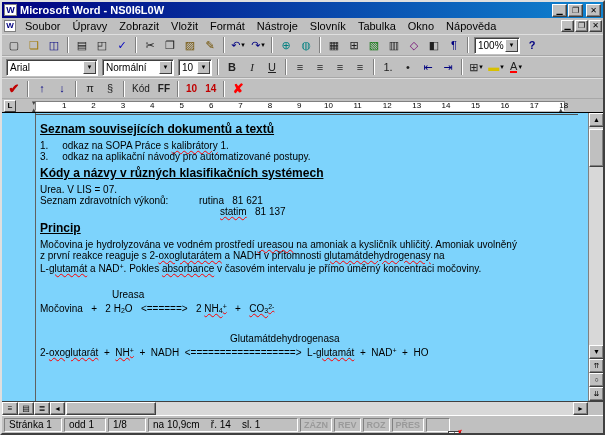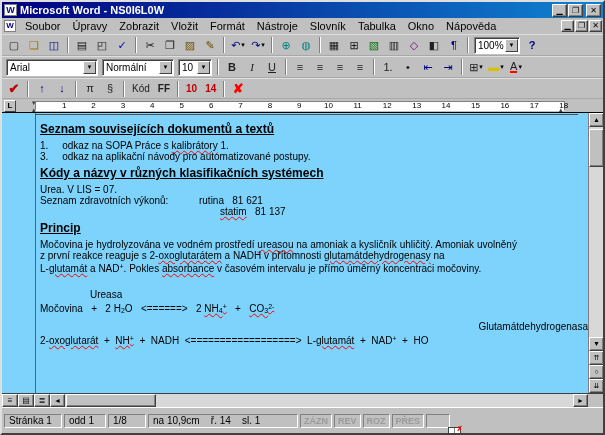--- a/index.html
+++ b/index.html
@@ -44,39 +44,39 @@
   
   .main-row{flex:1;display:flex;min-height:0;}
   .doc{flex:1;background:#7dd3fc;position:relative;overflow:hidden;}
   .doc::before{content:'';position:absolute;left:33px;top:0;bottom:0;width:1px;background:#606060;}
   .doc::after{content:'';position:absolute;left:33px;right:10px;top:1px;height:1px;background:#505050;}
   .doc-content{position:relative;padding-top:5px;}
   .line{white-space:pre;font-size:10px;line-height:11px;color:#000;padding-left:38px;}
   .t-h1{font-size:12px;font-weight:bold;text-decoration:underline;line-height:15px;margin-top:4px;margin-bottom:3px;}
   .t-g{}
   .t-ind{padding-left:218px;}
-  .t-lab1{margin-top:15px;padding-left:88px;}
-  .t-lab2{margin-top:5px;padding-left:228px;text-align:right;}
+  .t-lab1{margin-top:15px;padding-left:110px;}
+  .t-lab2{margin-top:17px;padding-left:228px;}
   .t-eq{margin-top:1px;}
   .sub{font-size:7px;vertical-align:-1px;}
   .sup{font-size:7px;vertical-align:3px;}
   .sp{text-decoration-line:underline;text-decoration-style:wavy;text-decoration-color:#ff0000;text-decoration-thickness:1px;text-underline-offset:1px;}
   
   .vscroll{width:15px;background:#d8d8d8;display:flex;flex-direction:column;flex:0 0 auto;border-left:1px solid #808080;}
   .sb-btn{width:15px;height:14px;background:#c0c0c0;border:1px solid;border-color:#fff #404040 #404040 #fff;box-shadow:inset -1px -1px 0 #808080;font-size:7px;line-height:12px;text-align:center;color:#000;flex:0 0 auto;}
   .vtrack{flex:1;position:relative;}
   .vthumb{position:absolute;left:0;top:2px;width:15px;height:38px;background:#c0c0c0;border:1px solid;border-color:#fff #404040 #404040 #fff;box-shadow:inset -1px -1px 0 #808080;}
   .hscroll-row{height:14px;display:flex;border-top:1px solid #404040;flex:0 0 auto;background:#d8d8d8;}
   .view-btn{width:16px;height:13px;background:#c0c0c0;border:1px solid;border-color:#fff #404040 #404040 #fff;box-shadow:inset -1px -1px 0 #808080;font-size:8px;line-height:11px;text-align:center;flex:0 0 auto;}
   .sb-btn.h{height:13px;line-height:11px;}
   .htrack{flex:1;position:relative;}
   .hthumb{position:absolute;top:0;left:1px;width:90px;height:13px;background:#c0c0c0;border:1px solid;border-color:#fff #404040 #404040 #fff;box-shadow:inset -1px -1px 0 #808080;}
   .corner{width:15px;height:13px;background:#c0c0c0;flex:0 0 auto;}
   
-  .statusbar{height:26px;display:flex;align-items:center;gap:2px;padding:1px 2px;font-size:10px;border-top:1px solid #fff;flex:0 0 auto;}
+  .statusbar{height:18px;display:flex;align-items:center;gap:2px;padding:1px 2px;font-size:10px;border-top:1px solid #fff;flex:0 0 auto;}
   .status-cell{height:14px;border:1px solid;border-color:#808080 #fff #fff #808080;padding:0 4px;line-height:12px;color:#000;white-space:pre;flex:0 0 auto;}
   .status-cell.ind{color:#9a9a9a;padding:0 3px;font-weight:bold;font-size:9px;line-height:13px;}
   .bookcell{width:24px;position:relative;}
   .book-shape{display:inline-block;width:13px;height:9px;background:#fff;border:1px solid #404040;position:relative;vertical-align:1px;}
   .spine{position:absolute;left:5px;top:0;bottom:0;width:1px;background:#808080;}
   .bx{position:absolute;right:-3px;top:-5px;color:#f00;font-size:7px;font-style:normal;font-weight:bold;}
   .status-filler{flex:1;}
 </style>
 </head>
 <body>

